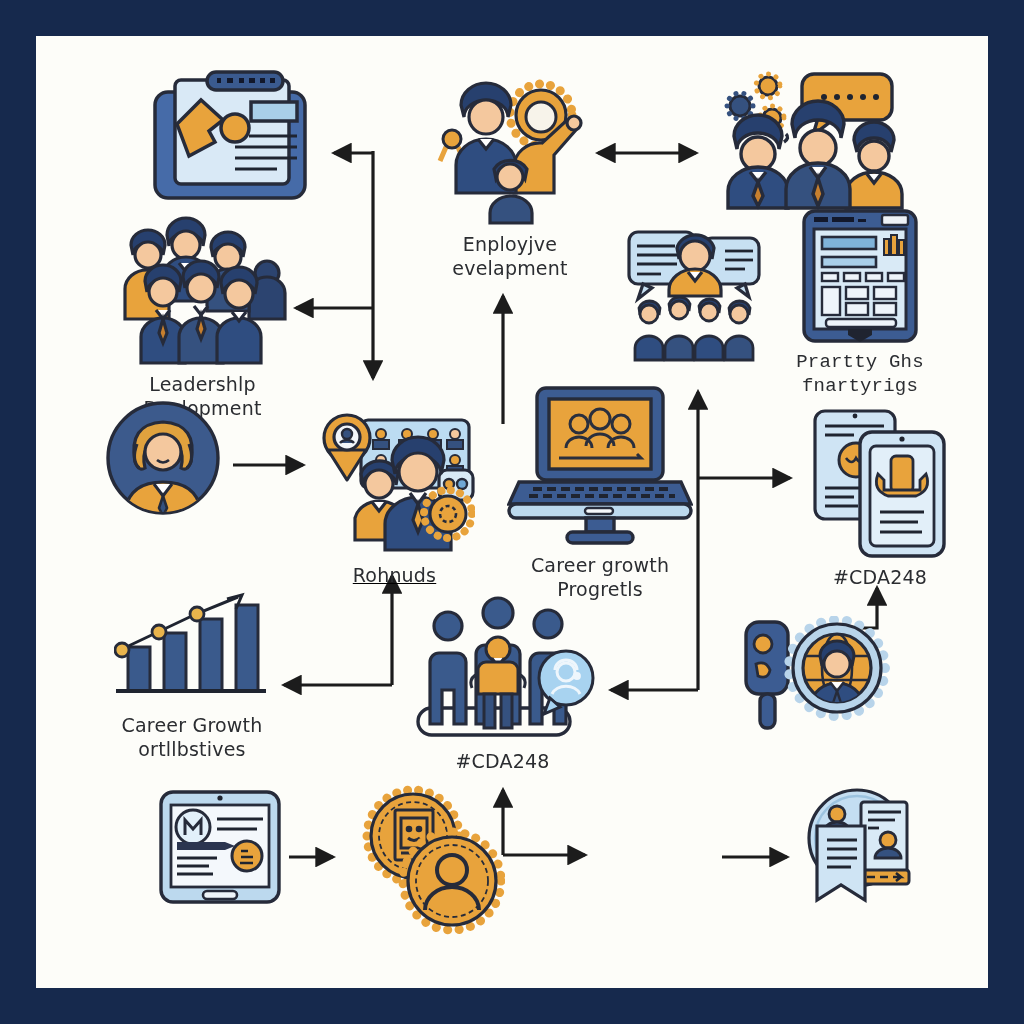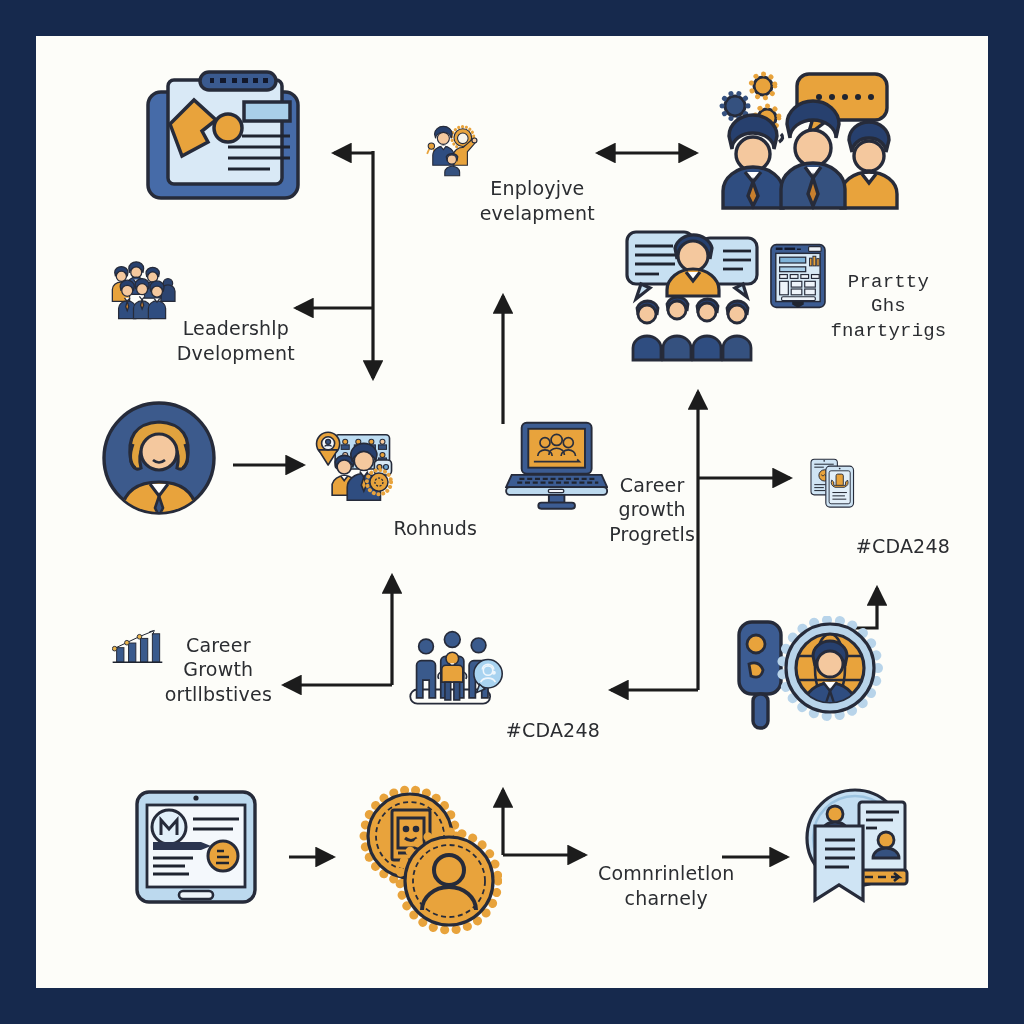--- a/index.html
+++ b/index.html
@@ -1,19 +1,19 @@
 <!DOCTYPE html>
 <html><head>
 <meta charset="utf-8">
 <style>
   html,body{margin:0;padding:0;background:#0e1f3d;}
   .frame{position:relative;width:1024px;height:1024px;background:#16294d;overflow:hidden;
          font-family:"DejaVu Sans",sans-serif;}
   .canvas{position:absolute;left:36px;top:36px;right:36px;bottom:36px;background:#fdfdf9;}
-  .node{position:absolute;display:flex;flex-direction:row;align-items:flex-end;gap:1px;}
+  .node{position:absolute;display:flex;flex-direction:column;align-items:center;gap:7px;}
   .lbl{font-size:19px;line-height:1.28;color:#2b2d31;text-align:center;white-space:pre-line;
        letter-spacing:.2px;}
   .wires{position:absolute;left:0;top:0;pointer-events:none;}
   svg{display:block;}
 </style>
 </head>
 <body>
 
 <div class="frame">
   <div class="canvas"></div>
@@ -185,21 +185,21 @@
         <path d="M50,84 l9,12 9,-12" fill="#ffffff" stroke="#262b3a" stroke-width="3"></path>
         <path d="M59,96 l4,12 -4,8 -4,-8 z" fill="#35517f" stroke="#262b3a" stroke-width="2.6"></path>
       </g>
       <path d="M31,62 q-7,-38 28,-40 q35,2 28,40 q-4,10 -10,6 q6,-26 -18,-28 q-24,2 -18,28 q-6,4 -10,-6 z" fill="#e0a23e" stroke="#262b3a" stroke-width="3.2"></path>
       <circle cx="59" cy="52" r="18" fill="#f4c89e" stroke="#262b3a" stroke-width="3.2"></circle>
       <path d="M53,60 q6,5 12,0" fill="none" stroke="#262b3a" stroke-width="2.6"></path>
       <path d="M33,44 q-6,16 2,24 M85,44 q6,16 -2,24" fill="#e0a23e" stroke="#262b3a" stroke-width="3.2"></path>
     </svg>
   </div>
 
-  <div class="node" style="left:312px;top:392px;width:165px;">
+  <div class="node" style="left:312px;top:408px;width:165px;text-decoration:underline;">
     <svg width="160" height="148" viewBox="0 0 160 148">
       <g stroke="#262b3a" stroke-width="3.2">
         <rect x="46" y="12" width="108" height="68" rx="7" fill="#bcdcf2"></rect>
       </g>
       <g stroke="#262b3a" stroke-width="2">
         <g>
           <circle cx="66" cy="26" r="5" fill="#e8a33c"></circle>
             <rect x="58" y="32" width="16" height="9" fill="#35517f"></rect>
           <circle cx="92" cy="26" r="5" fill="#e8a33c"></circle>
             <rect x="84" y="32" width="16" height="9" fill="#35517f"></rect>
@@ -500,39 +500,20 @@
       <circle cx="97" cy="101" r="49" fill="none" stroke="#e8a33c" stroke-width="9" stroke-dasharray="0.1 11.5" stroke-linecap="round"></circle>
       <circle cx="97" cy="101" r="44" fill="#e8a33c" stroke="#262b3a" stroke-width="3.2"></circle>
       <circle cx="97" cy="101" r="36" fill="none" stroke="#262b3a" stroke-width="1.8" stroke-dasharray="5 3.5"></circle>
       <g stroke="#262b3a" stroke-width="4" fill="none">
         <circle cx="97" cy="90" r="15"></circle>
         <path d="M70,130 a27,23 0 0 1 54,0"></path>
       </g>
     </svg>
   </div>
 
-  <div class="node" style="left:597px;top:798px;width:120px;">
-    <svg width="112" height="112" viewBox="0 0 112 112">
-      <circle cx="56" cy="55" r="52" fill="#e8a33c" stroke="#262b3a" stroke-width="3.4"></circle>
-      <g stroke="#262b3a" stroke-width="3">
-        <rect x="50" y="14" width="13" height="46" rx="6.5" fill="#f6cfa4"></rect>
-        <path d="M38,64 q-3,-15 11,-15 h22 q15,0 13,17 q-3,17 -24,17 q-20,0 -22,-19 z" fill="#f6cfa4"></path>
-        <path d="M36,66 q-8,-2 -6,8 q2,8 10,6" fill="#f6cfa4"></path>
-      </g>
-      <g stroke="#1f2430" stroke-width="3" fill="none">
-        <path d="M26,26 h10 M27,32 h7"></path>
-        <path d="M74,22 h12 M74,28 h12"></path>
-        <path d="M80,54 q4,-3 9,0"></path>
-        <path d="M22,68 h8"></path>
-      </g>
-      <circle cx="52" cy="94" r="2.4" fill="#1f2430"></circle>
-    </svg>
-    <div class="lbl">Comnrinletlon
-charnely</div>
-  </div>
 
   <div class="node" style="left:793px;top:786px;width:130px;">
     <svg width="126" height="124" viewBox="0 0 126 124">
       <circle cx="62" cy="52" r="48" fill="#c4def2" stroke="#262b3a" stroke-width="3.2"></circle>
       <circle cx="62" cy="52" r="42" fill="none" stroke="#9cc3e0" stroke-width="2.4"></circle>
       <g stroke="#262b3a" stroke-width="2.8">
         <circle cx="42" cy="28" r="8" fill="#e8a33c"></circle>
         <path d="M29,46 a13,10 0 0 1 26,0 z" fill="#35517f"></path>
       </g>
       <g stroke="#262b3a" stroke-width="3">

